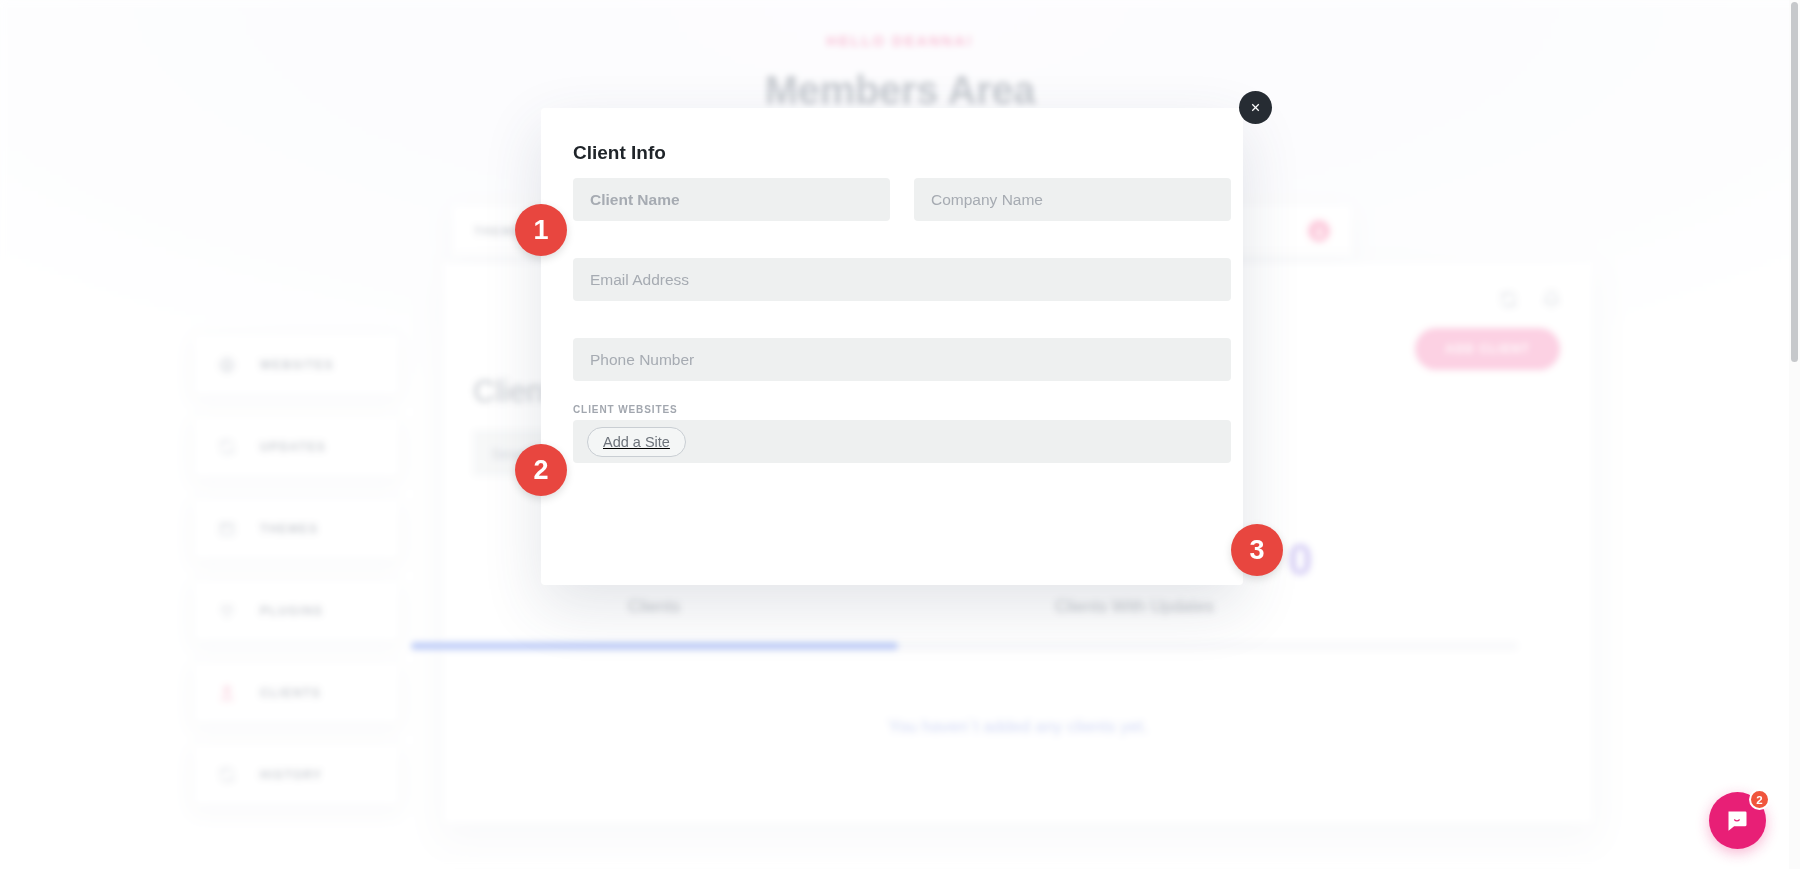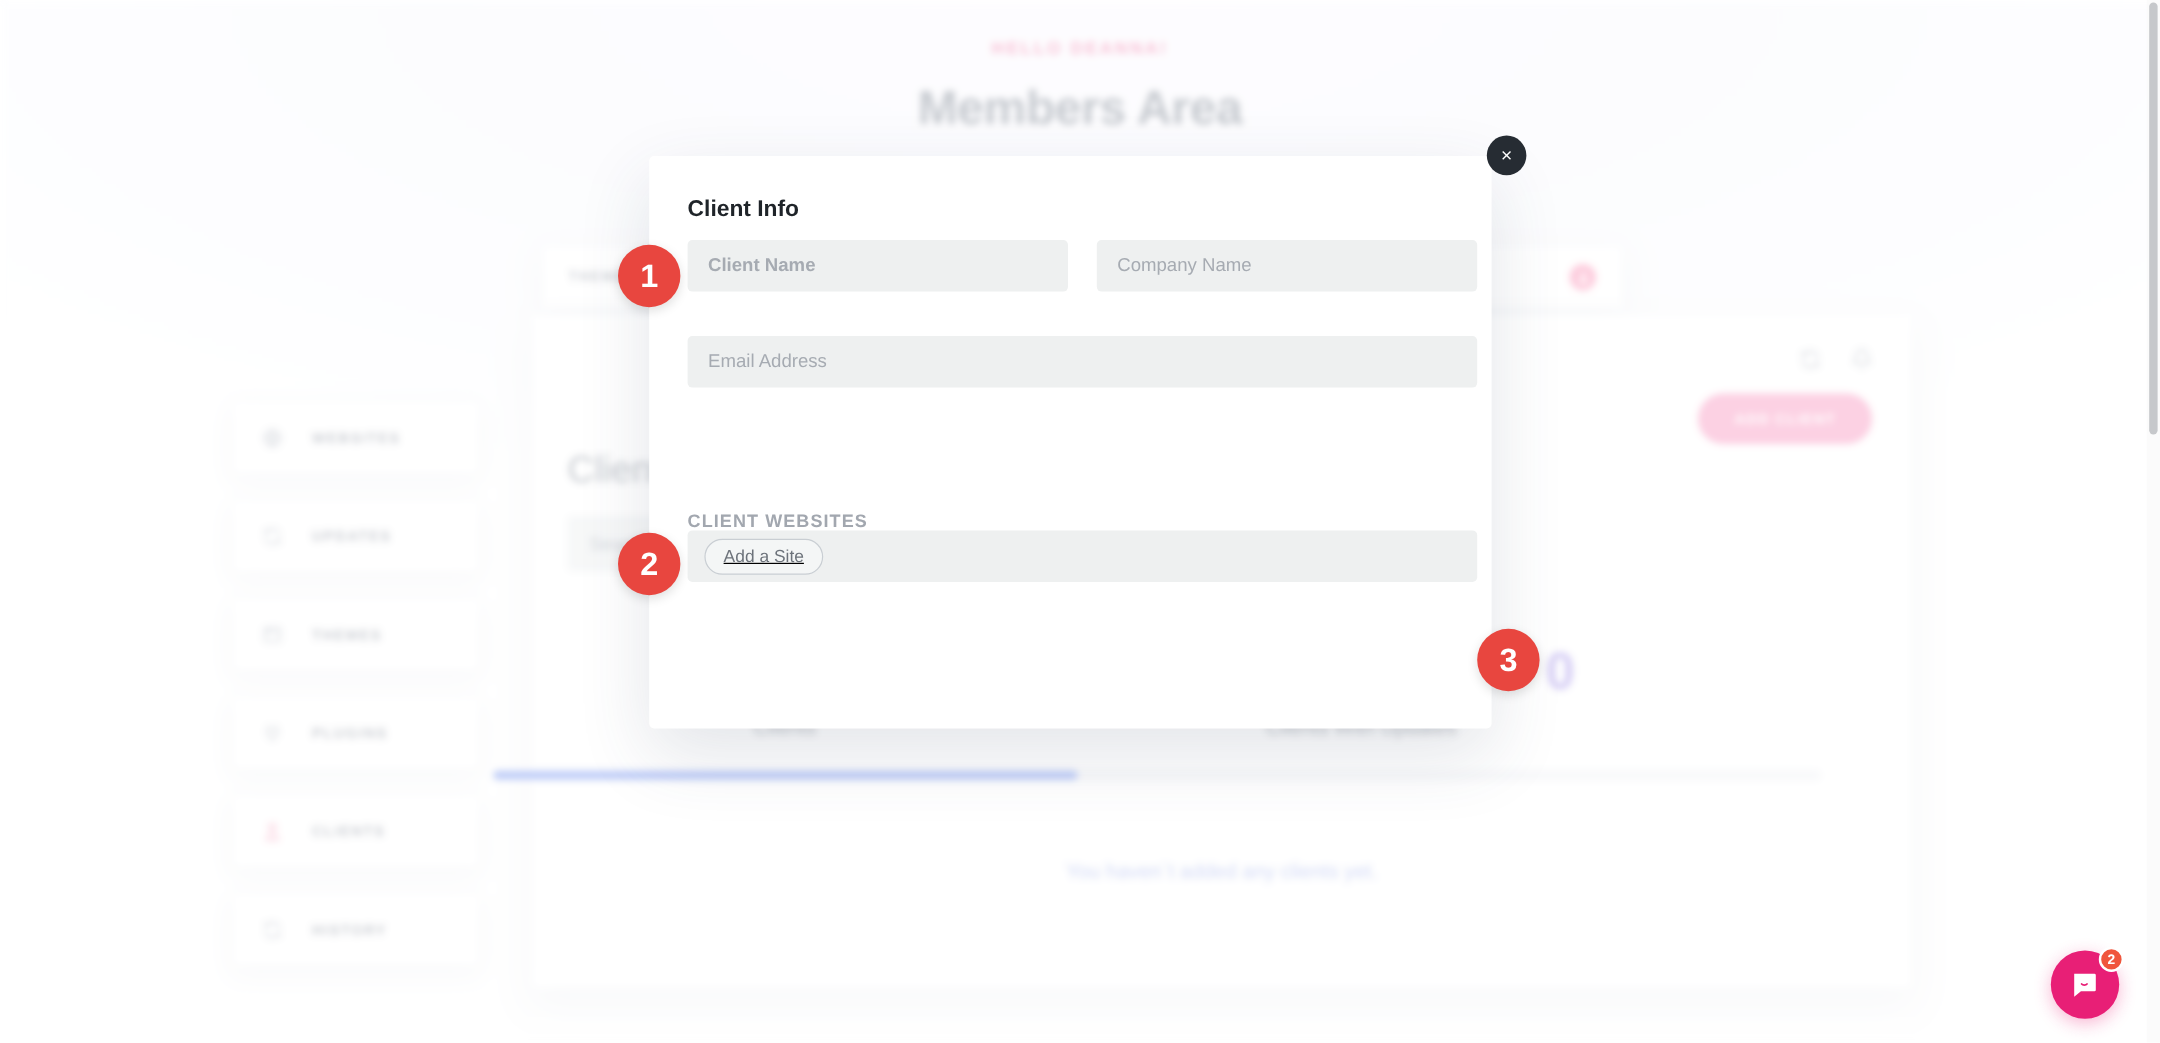--- a/index.html
+++ b/index.html
@@ -235,21 +235,21 @@
     font-size: 12px;
     font-weight: 700;
     letter-spacing: 1.4px;
     color: #a4a9b3;
   }
   .side-item.active .ico svg { stroke: #f892b3; }
 
   
   .modal {
     position: absolute;
-    top: 130px;
+    top: 108px;
     left: 541px;
     width: 702px;
     height: 477px;
     background: #ffffff;
     border-radius: 4px;
     box-shadow: 0 22px 60px rgba(60,70,100,0.14);
     z-index: 40;
   }
   .modal-title {
     position: absolute;
@@ -288,21 +288,21 @@
 
   .f-client  { top: 70px;  left: 32px;  width: 317px; height: 43px; font-weight: bold; }
   .f-company { top: 70px;  left: 373px; width: 317px; height: 43px; }
   .f-email   { top: 150px; left: 32px;  width: 658px; height: 43px; }
   .f-phone   { top: 230px; left: 32px;  width: 658px; height: 43px; }
 
   .websites-label {
     position: absolute;
     top: 296px;
     left: 32px;
-    font-size: 15px;
+    font-size: 10px;
     font-weight: 700;
     letter-spacing: 0.9px;
     color: #a2a7af;
   }
   .websites-box {
     position: absolute;
     top: 312px;
     left: 32px;
     width: 658px;
     height: 43px;
@@ -549,20 +549,21 @@
     <button class="modal-close">
       <svg viewBox="0 0 24 24">
           <path d="M6 6l12 12"></path>
           <path d="M18 6L6 18"></path>
         </svg>
     </button>
 
     <input class="field f-client" placeholder="Client Name" style="">
     <input class="field f-company" placeholder="Company Name" style="">
     <input class="field f-email" placeholder="Email Address" style="">
+    <input class="field f-phone" placeholder="Phone Number" style="">
 
     <div class="websites-label">CLIENT WEBSITES</div>
 
     <div class="websites-box">
       <button class="add-site-pill">Add a Site</button>
     </div>
 
   </div>
 
   <div class="step step-1">1</div>

